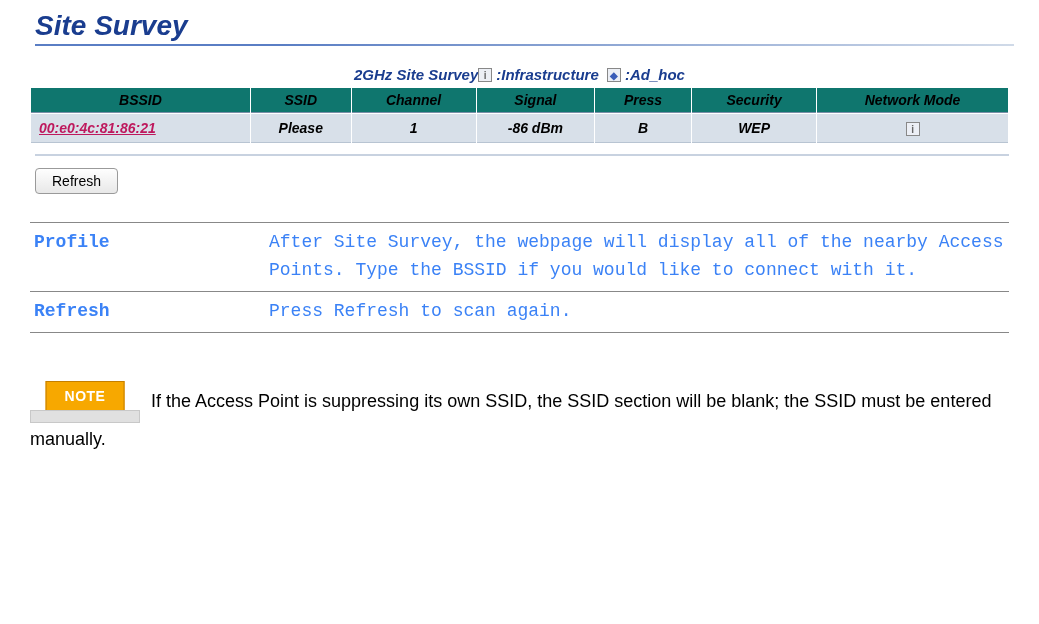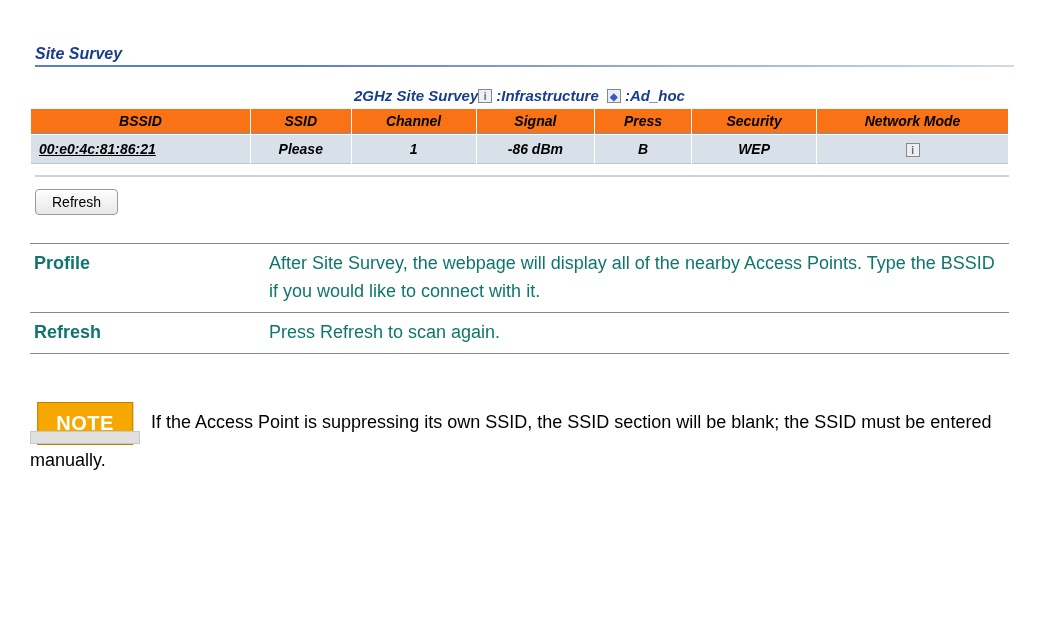--- a/index.html
+++ b/index.html
@@ -10,25 +10,24 @@
     body {
       font-family: Arial, sans-serif;
       background: #fff;
       width: 1039px;
       padding: 10px 30px;
     }
     .page-title {
       font-family: Verdana, Arial, sans-serif;
       font-weight: bold;
       font-style: italic;
-      font-size: 16px;
+      font-size: 28px;
       color: #1a3d8f;
       margin-bottom: 2px;
       padding-left: 5px;
-      margin-top: 35px;
     }
     .title-underline {
       height: 2px;
       background: linear-gradient(to right, #5a7ec4 0%, #5a7ec4 25%, #d0dae8 100%);
       margin-bottom: 20px;
       margin-left: 5px;
       width: 100%;
     }
     .survey-header-row {
       display: flex;
@@ -68,21 +67,21 @@
       color: #3a5db8;
       font-weight: bold;
     }
     .survey-table {
       width: 100%;
       border-collapse: separate;
       border-spacing: 1px;
       background: #fff;
     }
     .survey-table th {
-      background: #f97316;
+      background: #0f766e;
       color: #000;
       font-family: Verdana, Arial, sans-serif;
       font-size: 14px;
       font-weight: bold;
       font-style: italic;
       padding: 4px 10px;
       text-align: center;
       border-bottom: 1px solid #7a8fa8;
     }
     .survey-table td {
@@ -93,21 +92,21 @@
       font-weight: bold;
       font-style: italic;
       text-align: center;
       padding: 6px 8px;
       border-bottom: 1px solid #b8c4d2;
     }
     .survey-table td.bssid {
       text-align: left;
     }
     .survey-table td.bssid a {
-      color: #000000;
+      color: #be185d;
       text-decoration: underline;
       font-style: italic;
     }
     .survey-table td.icon-cell {
       padding: 4px;
     }
     .mode-icon {
       display: inline-block;
       width: 14px;
       height: 14px;
@@ -143,23 +142,23 @@
     .desc-table {
       width: 100%;
       border-collapse: collapse;
     }
     .desc-table tr {
       border-top: 1px solid #888;
       border-bottom: 1px solid #888;
     }
     .desc-table td {
       padding: 6px 4px;
-      font-family: Liberation Sans, sans-serif;
+      font-family: Liberation Mono, monospace;
       font-size: 18px;
-      color: #0f766e;
+      color: #3b82f6;
       vertical-align: top;
       line-height: 1.55;
     }
     .desc-table td.term {
       font-weight: bold;
       width: 235px;
     }
     .note-section {
       margin-top: 48px;
       font-family: "Segoe UI", Arial, sans-serif;
@@ -178,21 +177,21 @@
     .note-badge-top {
       position: absolute;
       top: 0;
       left: 50%;
       transform: translateX(-50%);
       background: #f7a800;
       border: 1px solid #c47f00;
       color: #fff;
       font-weight: bold;
       font-family: Arial, sans-serif;
-      font-size: 20px;
+      font-size: 14px;
       padding: 2px 18px;
       letter-spacing: 0.5px;
     }
     .note-badge-bottom {
       position: absolute;
       bottom: 0;
       left: 0;
       right: 0;
       height: 13px;
       background: #e0e0e0;

